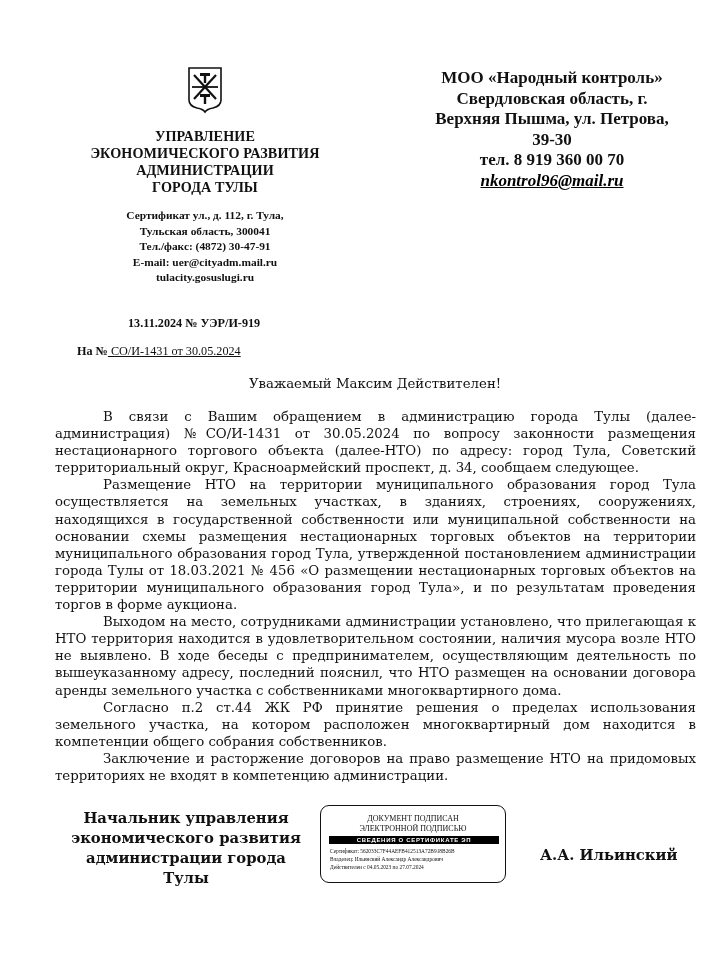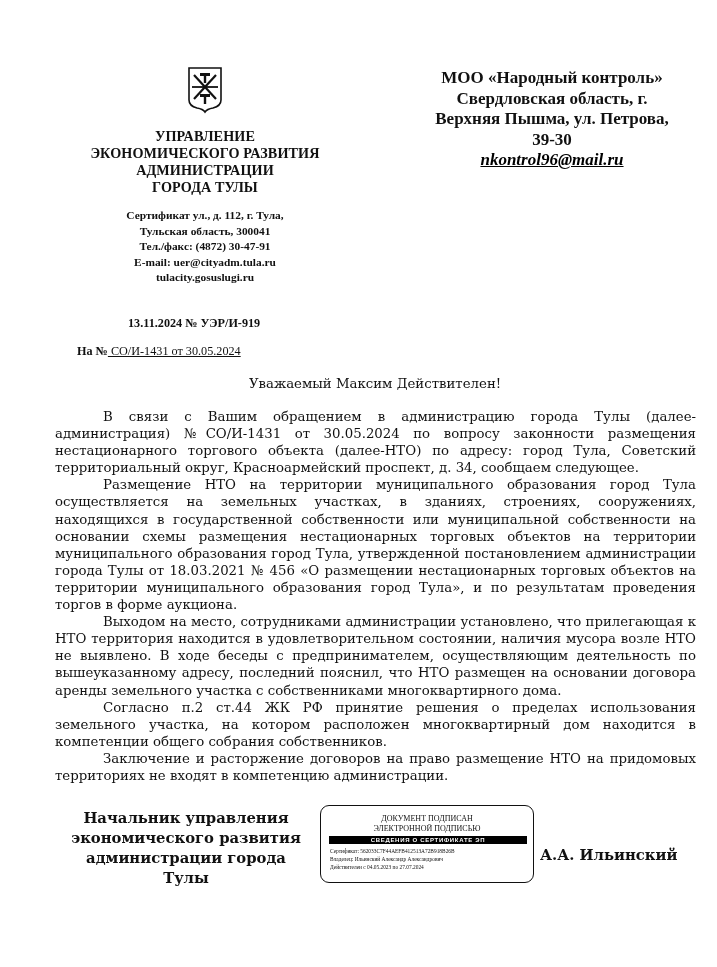--- a/index.html
+++ b/index.html
@@ -12,21 +12,21 @@
   .right-header { left:418px; top:68px; width:268px; text-align:center; font-family:"Liberation Serif", serif; font-weight:bold; font-size:17px; line-height:20.5px; }
   .right-header .email { color:#000000; text-decoration:underline;font-style:italic; }
   .out-number { left:128px; top:316px; font-family:"Liberation Serif", serif; font-weight:bold; font-size:12.2px; }
   .in-number { left:77px; top:344px; font-family:"Liberation Serif", serif; font-size:12.2px; }
   .in-number b { font-weight:bold; }
   .in-number u { text-decoration:underline; }
   .greeting { left:50px; width:650px; top:376px; text-align:center; font-size:13.3px; }
   .body-text { left:55px; width:641px; top:408px; font-size:13.3px; line-height:17.1px; text-align:justify; }
   .body-text p { margin:0; text-indent:48px; }
   .sign-title { left:70px; top:808px; width:232px; text-align:center; font-weight:bold; font-size:14.8px; line-height:20px; }
-  .stamp { left:320px; top:805px; width:214px; height:78px; border:1.6px solid #111; border-radius:9px; box-sizing:border-box; font-family:"Liberation Serif", serif; }
+  .stamp { left:320px; top:805px; width:186px; height:78px; border:1.6px solid #111; border-radius:9px; box-sizing:border-box; font-family:"Liberation Serif", serif; }
   .stamp .st-title { text-align:center; font-size:8px; line-height:9.5px; margin-top:8px; }
   .stamp .st-bar { background:#000; color:#fff; text-align:center; font-family:"Liberation Sans", sans-serif; font-size:6px; font-weight:bold; letter-spacing:0.7px; margin:3px 6px 3px 8px; padding:1px 0; }
   .stamp .st-line { font-size:5.4px; line-height:8px; margin-left:9px; white-space:nowrap; }
   .signer { left:540px; top:846px; font-weight:bold; font-size:14.8px; }
 </style>
 </head>
 <body>
 
 <div class="abs left-header">
   <svg class="crest" viewBox="0 0 36 48">
@@ -42,30 +42,31 @@
   <div class="org-name">
     <div>УПРАВЛЕНИЕ</div>
     <div>ЭКОНОМИЧЕСКОГО РАЗВИТИЯ</div>
     <div>АДМИНИСТРАЦИИ</div>
     <div>ГОРОДА ТУЛЫ</div>
   </div>
   <div class="org-contacts">
     <div>Сертификат ул., д. 112, г. Тула,</div>
     <div>Тульская область, 300041</div>
     <div>Тел./факс: (4872) 30-47-91</div>
-    <div>E-mail: uer@cityadm.tula.ru</div>
+    <div>E-mail: uer@cityadm.mail.ru</div>
     <div>tulacity.gosuslugi.ru</div>
   </div>
 </div>
 
 <div class="abs right-header">
   <div>МОО «Народный контроль»</div>
   <div>Свердловская область, г.</div>
   <div>Верхняя Пышма, ул. Петрова,</div>
   <div>39-30</div>
+  <div>тел. 8 919 360 00 70</div>
   <div><a class="email">nkontrol96@mail.ru</a></div>
 </div>
 
 <div class="abs out-number">13.11.2024 № УЭР/И-919</div>
 <div class="abs in-number">
   <b>На №</b><u> СО/И-1431 от 30.05.2024</u>
 </div>
 
 <div class="abs greeting">Уважаемый Максим Действителен!</div>
 

